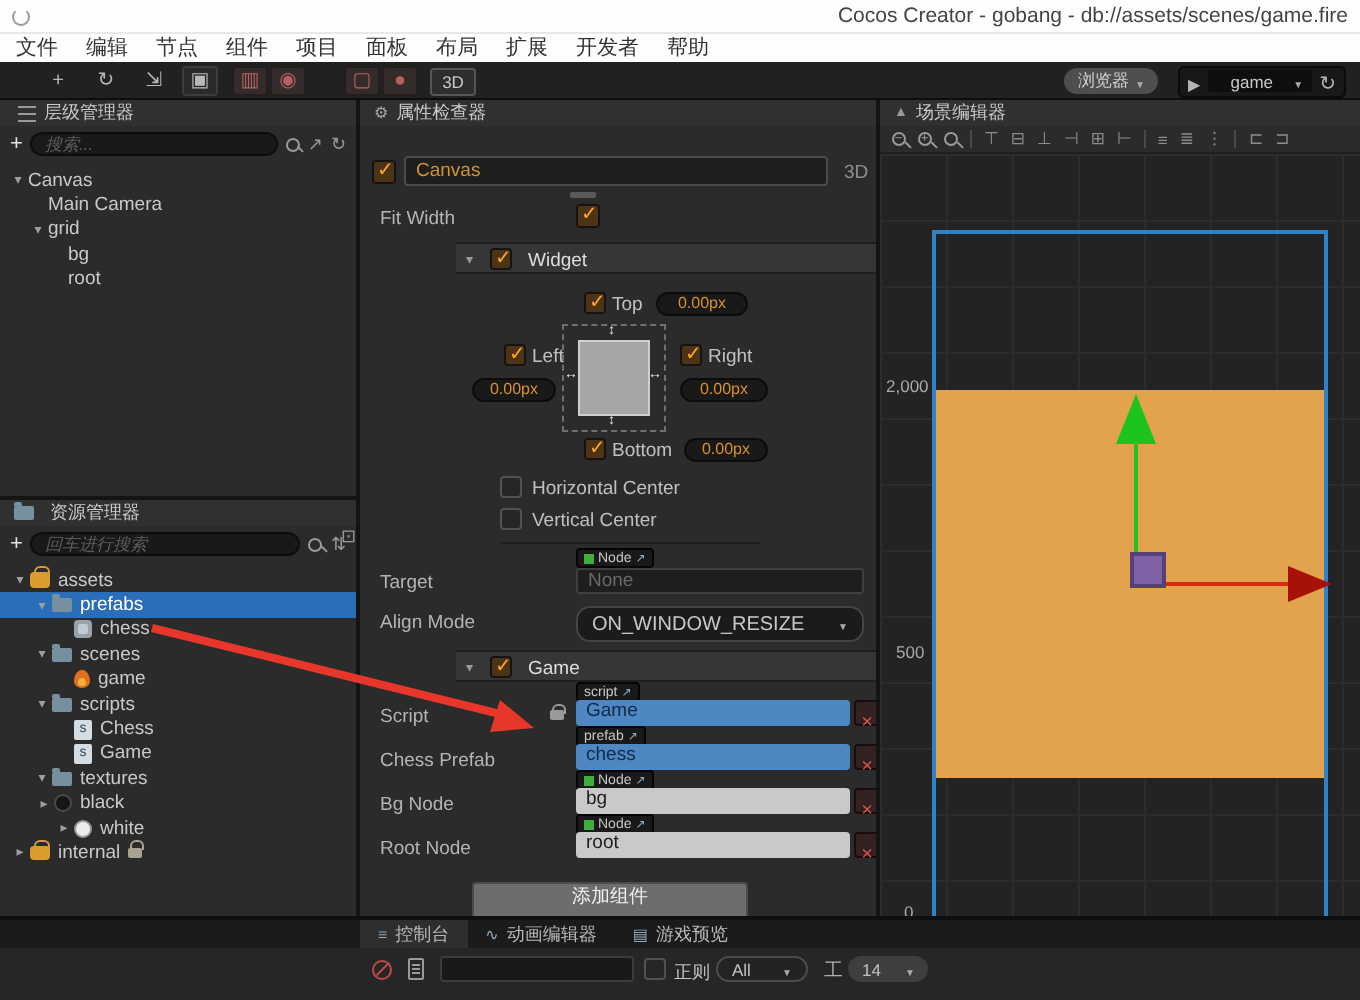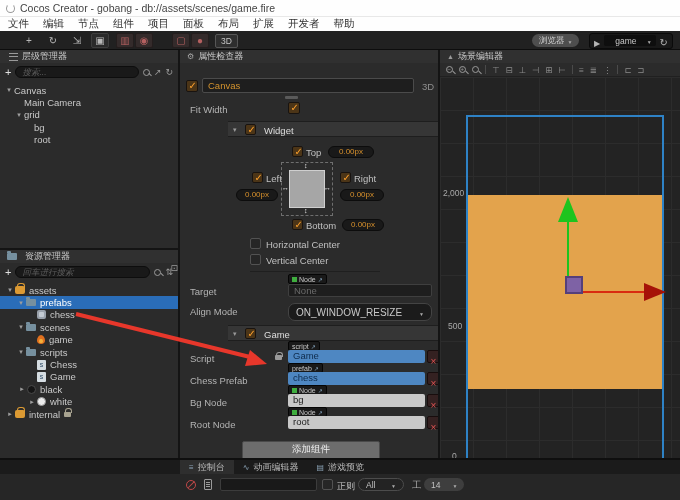--- a/index.html
+++ b/index.html
@@ -1,18 +1,18 @@
 <!DOCTYPE html>
 <html><head>
 <meta charset="utf-8">
 <style>
 *{margin:0;padding:0;box-sizing:border-box;font-family:"Liberation Sans","DejaVu Sans",sans-serif;}
 html,body{width:680px;height:500px;overflow:hidden;background:#161616;position:relative;}
 
-.titlebar{position:absolute;top:0;left:0;width:680px;height:17px;background:#fefefe;display:flex;align-items:center;gap:5px;padding:0 6px;font-size:10.5px;color:#444;border-bottom:1px solid #e8e8e8;}
+.titlebar{position:absolute;top:0;left:0;width:680px;height:17px;background:#fefefe;display:flex;align-items:center;gap:5px;padding:0 6px;font-size:10.5px;color:#444;border-bottom:1px solid #e8e8e8;justify-content:space-between;}
 .cocos-logo{width:9px;height:9px;border:1.6px solid #9a9a9a;border-radius:50%;border-top-color:transparent;flex:none;}
 .menubar{position:absolute;top:17px;left:0;width:680px;height:14px;background:#fefefe;display:flex;align-items:center;gap:14px;padding:0 8px;font-size:10.5px;color:#333;}
 .menu-item{cursor:default;}
 
 .toolbar{position:absolute;top:31px;left:0;width:680px;height:19px;background:#212121;border-bottom:1px solid #0d0d0d;}
 .tool-btn{position:absolute;top:2px;width:18px;height:15px;display:flex;align-items:center;justify-content:center;color:#b8b8b8;font-size:10px;border-radius:2px;}
 .tool-btn.boxed{border:1px solid #3d3d3d;background:#2a2a2a;}
 .tool-btn.reddish{background:#342b2b;color:#b56060;border:1px solid #241d1d;}
 .btn-3d{position:absolute;left:215px;top:2.5px;width:23px;height:14px;background:#2e2e2e;border:1px solid #565656;border-radius:2px;color:#c8c8c8;font-size:8.5px;text-align:center;line-height:12px;}
 .browser-pill{position:absolute;left:532px;top:3px;height:13px;background:#4e4e4e;border-radius:7px;color:#d0d0d0;font-size:8.5px;display:flex;align-items:center;gap:3px;padding:0 7px;}
@@ -240,20 +240,25 @@
         </div>
         <div class="trow" style="padding-left: 27px;">
           <span class="tw-arrow"></span>
           <span class="tw-icon i-script"></span>
           <span>Chess</span>
         </div>
         <div class="trow" style="padding-left: 27px;">
           <span class="tw-arrow"></span>
           <span class="tw-icon i-script"></span>
           <span>Game</span>
+        </div>
+        <div class="trow" style="padding-left: 16px;">
+          <span class="tw-arrow">▾</span>
+          <span class="tw-icon i-folder"></span>
+          <span>textures</span>
         </div>
         <div class="trow" style="padding-left: 17px;">
           <span class="tw-arrow">▸</span>
           <span class="tw-icon i-cdark"></span>
           <span>black</span>
         </div>
         <div class="trow" style="padding-left: 27px;">
           <span class="tw-arrow">▸</span>
           <span class="tw-icon i-clight"></span>
           <span>white</span>
@@ -378,21 +383,21 @@
               <span class="gsq"></span>
               <span>Node</span>
               <span class="ext">↗</span>
             </span>
             <span class="insp-label" style="left: 10px; top: 10px;">Root Node</span>
             <span class="ref-field gray" style="left: 108px; top: 7px; width: 137px;">root</span>
             <span class="xbtn" style="left: 247px; top: 7px;"></span>
           </div>
         </div>
 
-      <span class="add-btn" style="left:62px;top:378px;width:138px;height:20px;">添加组件</span>
+      <span class="add-btn" style="left:56px;top:378px;width:138px;height:20px;">添加组件</span>
     </div>
   </div>
 
   <div class="panel" style="left:438px;top:50px;width:242px;height:408px;border-left:2px solid #141414;">
     <div class="panel-tabbar">
       <span class="panel-tab">
         <span style="color:#9a9a9a;font-size:7px;">▲</span>
         <span>场景编辑器</span>
       </span>
     </div>

